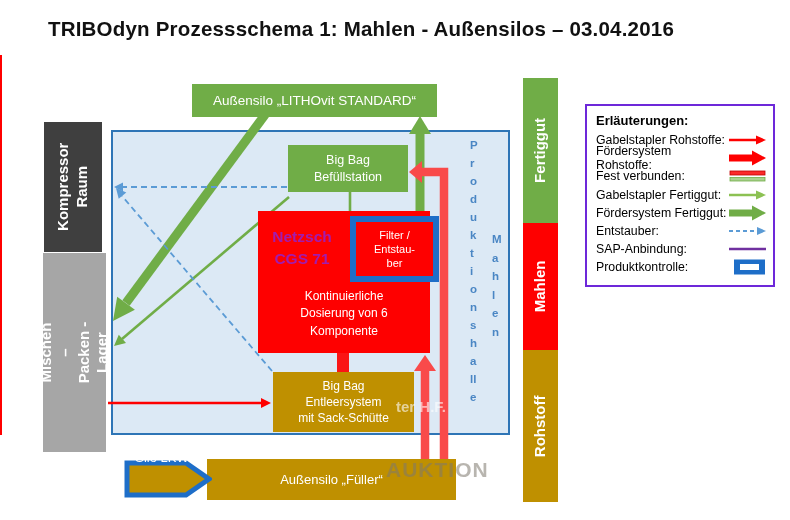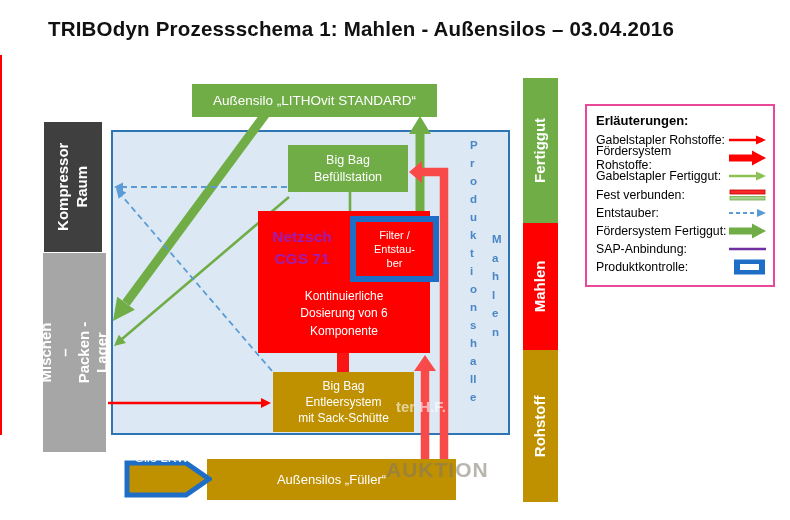--- a/index.html
+++ b/index.html
@@ -38,21 +38,21 @@
   #silo-fueller{left:207px;top:459px;width:249px;height:41px;font-size:13px;}
   
   #silo-lkw{left:124px;top:460px;width:88px;height:38px;}
   #silo-lkw-label{left:134px;top:450px;width:56px;color:#fff;font-size:13px;text-align:center;}
   
   .bar{display:flex;align-items:center;justify-content:center;color:#fff;font-weight:bold;font-size:15px;}
   #bar-fertiggut{left:523px;top:78px;width:35px;height:145px;background:#70ad47;}
   #bar-mahlen{left:523px;top:223px;width:35px;height:127px;background:#fe0000;}
   #bar-rohstoff{left:523px;top:350px;width:35px;height:152px;background:#bf9000;}
   
-  #legend{left:585px;top:104px;width:190px;border:2px solid #ec4899;background:#fff;box-sizing:border-box;
+  #legend{left:585px;top:104px;width:190px;border:2px solid #6d28d9;background:#fff;box-sizing:border-box;
           padding:7px 4px 8px 9px;}
   #legend-title{font-size:13px;font-weight:bold;margin-bottom:3px;color:#000;}
   .legrow{display:flex;align-items:center;justify-content:space-between;height:18.2px;}
   .legrow .lab{font-size:12.3px;color:#000;}
   .legrow svg{flex:0 0 42px;}
   
   #arrows{left:0;top:0;width:790px;height:520px;pointer-events:none;z-index:5;}
   .boxlayer{z-index:10;}
   
   .wm{color:rgba(255,255,255,0.6);font-weight:bold;z-index:20;pointer-events:none;}
@@ -134,21 +134,21 @@
   </div>
   <div class="abs boxlayer preline" id="dosierung">Kontinuierliche
 Dosierung von 6
 Komponente</div>
   <div class="abs goldbox boxlayer" id="entleersystem">
     <span class="preline">Big Bag
 Entleersystem
 mit Sack-Schütte</span>
   </div>
   <div class="abs goldbox boxlayer" id="silo-fueller">
-    <span>Außensilos „Füller“</span>
+    <span>Außensilo „Füller“</span>
   </div>
 
   <svg class="abs boxlayer" id="silo-lkw" viewBox="0 0 88 38">
     <polygon points="3,3 62,3 85,19 62,35 3,35" fill="#bf9000" stroke="#1e6ec8" stroke-width="5"></polygon>
   </svg>
   <div class="abs boxlayer" id="silo-lkw-label">Silo LKW</div>
 
   <div class="abs bar boxlayer" id="bar-fertiggut">
     <span class="vtext">Fertiggut</span>
   </div>
@@ -169,45 +169,45 @@
       </svg>
     </div>
     <div class="legrow">
       <span class="lab">Fördersystem Rohstoffe:</span>
       <svg width="42" height="16">
         <line x1="2" y1="8" x2="26" y2="8" stroke="#fe0000" stroke-width="7"></line>
         <polygon points="39,8 25,0.5 25,15.5" fill="#fe0000"></polygon>
       </svg>
     </div>
     <div class="legrow">
+      <span class="lab">Fest verbunden:</span>
+      <svg width="42" height="16">
+        <rect x="3" y="3" width="35" height="4" fill="#fb2a2a" stroke="#c00000" stroke-width="0.8"></rect>
+        <rect x="3" y="9.5" width="35" height="3.5" fill="#a9d18e" stroke="#70ad47" stroke-width="0.8"></rect>
+      </svg>
+    </div>
+    <div class="legrow">
       <span class="lab">Gabelstapler Fertiggut:</span>
       <svg width="42" height="16">
         <line x1="2" y1="8" x2="30" y2="8" stroke="#8cc153" stroke-width="2.5"></line>
         <polygon points="39,8 29,3.5 29,12.5" fill="#8cc153"></polygon>
       </svg>
     </div>
     <div class="legrow">
-      <span class="lab">Fest verbunden:</span>
-      <svg width="42" height="16">
-        <rect x="3" y="3" width="35" height="4" fill="#fb2a2a" stroke="#c00000" stroke-width="0.8"></rect>
-        <rect x="3" y="9.5" width="35" height="3.5" fill="#a9d18e" stroke="#70ad47" stroke-width="0.8"></rect>
+      <span class="lab">Fördersystem Fertiggut:</span>
+      <svg width="42" height="16">
+        <line x1="2" y1="8" x2="26" y2="8" stroke="#70ad47" stroke-width="7"></line>
+        <polygon points="39,8 25,0.5 25,15.5" fill="#70ad47"></polygon>
       </svg>
     </div>
     <div class="legrow">
       <span class="lab">Entstauber:</span>
       <svg width="42" height="16">
         <line x1="2" y1="8" x2="31" y2="8" stroke="#5b9bd5" stroke-width="1.8" stroke-dasharray="4 3"></line>
         <polygon points="39,8 30,4 30,12" fill="#5b9bd5"></polygon>
-      </svg>
-    </div>
-    <div class="legrow">
-      <span class="lab">Fördersystem Fertiggut:</span>
-      <svg width="42" height="16">
-        <line x1="2" y1="8" x2="26" y2="8" stroke="#70ad47" stroke-width="7"></line>
-        <polygon points="39,8 25,0.5 25,15.5" fill="#70ad47"></polygon>
       </svg>
     </div>
     <div class="legrow">
       <span class="lab">SAP-Anbindung:</span>
       <svg width="42" height="16">
         <line x1="2" y1="8" x2="39" y2="8" stroke="#7030a0" stroke-width="2.5"></line>
       </svg>
     </div>
     <div class="legrow">
       <span class="lab">Produktkontrolle:</span>

